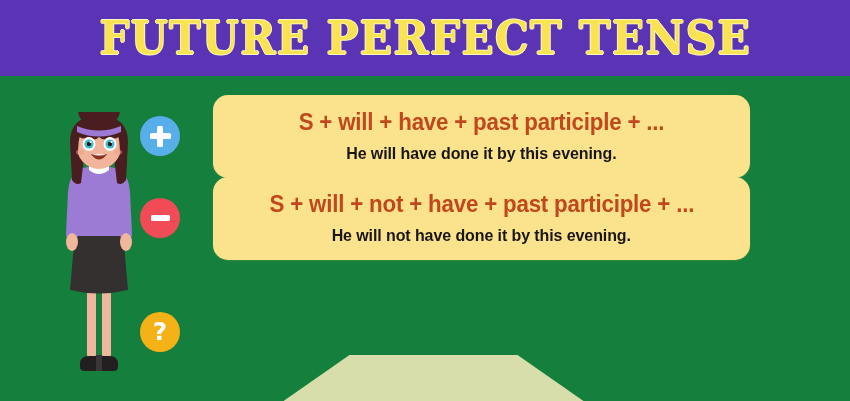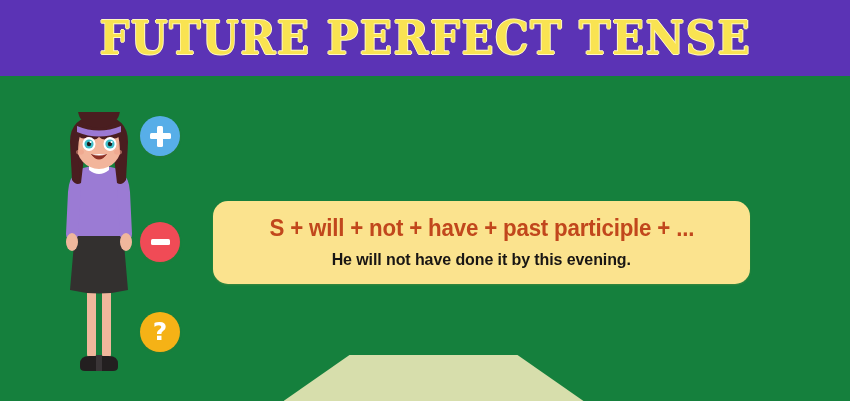--- a/index.html
+++ b/index.html
@@ -74,21 +74,21 @@
   
   .row {
     position: absolute;
     left: 140px;
     width: 610px;
     height: 84px;
     display: flex;
     align-items: center;
   }
   #row-0 { top: 94px; }
-  #row-1 { top: 200px; }
+  #row-1 { top: 176px; }
   #row-2 { top: 290px; }
 
   .badge {
     position: relative;
     flex: 0 0 auto;
     width: 40px;
     height: 40px;
     border-radius: 50%;
     margin-right: 33px;
     display: flex;
@@ -217,20 +217,24 @@
       <ellipse cx="36" cy="40" rx="4" ry="2.6" fill="#EC9E86" opacity="0.55"></ellipse>
       <ellipse cx="74" cy="40" rx="4" ry="2.6" fill="#EC9E86" opacity="0.55"></ellipse>
     </svg>
   </div>
 
   <div class="row" id="row-0">
     <div class="badge" style="background:#57AEE8">
       <span class="glyph-plus-h"></span>
       <span class="glyph-plus-v"></span>
     </div>
+    <div class="card">
+      <div class="formula">S + will + have + past participle + ...</div>
+      <div class="example">He will have done it by this evening.</div>
+    </div>
   </div>
 
   <div class="row" id="row-1">
     <div class="badge" style="background:#F04B56">
       <span class="glyph-minus"></span>
     </div>
     <div class="card">
       <div class="formula">S + will + not + have + past participle + ...</div>
       <div class="example">He will not have done it by this evening.</div>
     </div>

